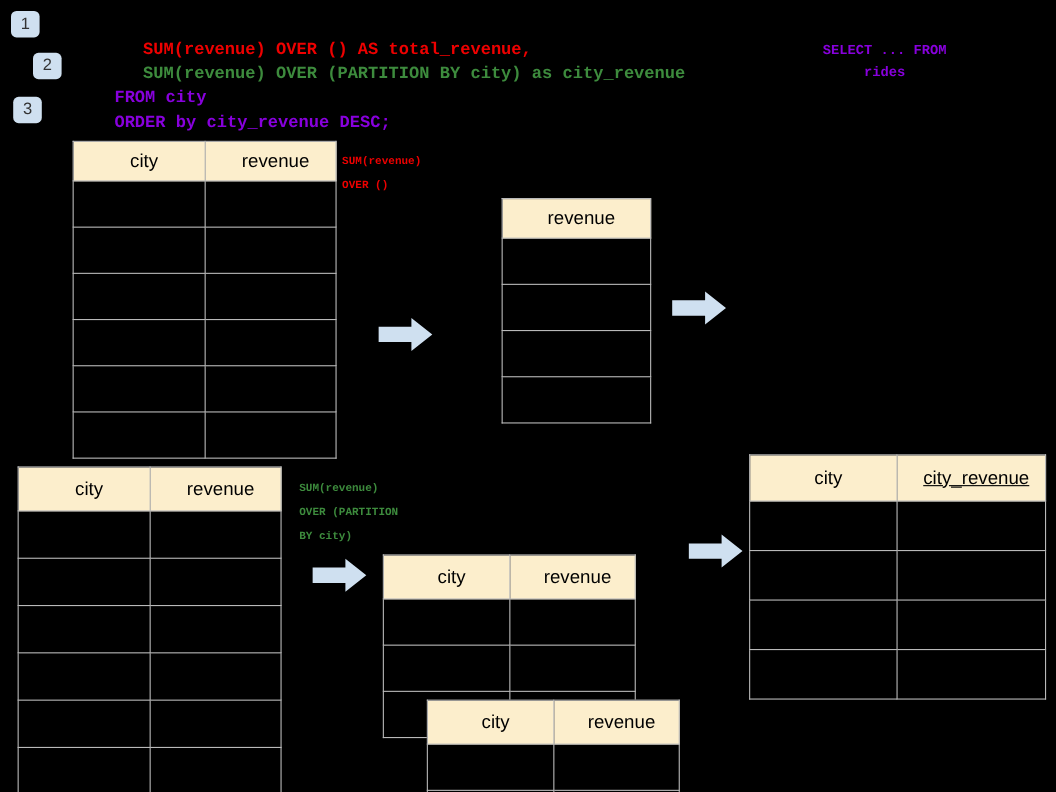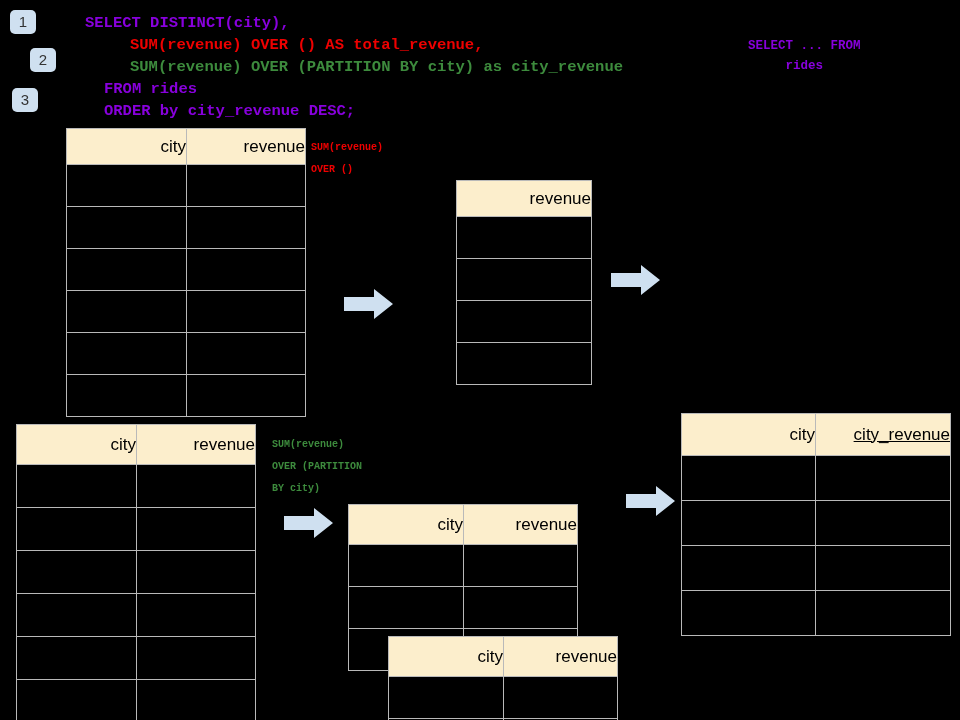--- a/index.html
+++ b/index.html
@@ -73,21 +73,21 @@
     position: absolute;
     border-collapse: collapse;
     table-layout: fixed;
     background: #000000;
   }
   .tbl td, .tbl th {
     border: 1px solid #b9b9b9;
     padding: 0;
     margin: 0;
     font-weight: normal;
-    text-align: right;
+    text-align: center;
     background: #000000;
   }
   .tbl th {
     background: #fceecc;
     color: #000000;
     font-family: "Liberation Sans", sans-serif;
     font-size: 17px;
     padding-left: 9px;
     border-color: #b9b9b9;
   }
@@ -99,27 +99,26 @@
 </style>
 </head>
 <body>
 
 <div id="canvas">
 
   <div class="badge" style="left:10px; top:10px;">1</div>
   <div class="badge" style="left:30px; top:48px;">2</div>
   <div class="badge" style="left:12px; top:88px;">3</div>
 
-  <div class="code code-purple" style="left:85px; top:12px;">SELECT DISTINCT(city),</div>
 
   <div class="code code-red" style="left:130px; top:34px;">SUM(revenue) OVER () AS total_revenue,</div>
 
   <div class="code code-green" style="left:130px; top:56px;">SUM(revenue) OVER (PARTITION BY city) as city_revenue</div>
 
-  <div class="code code-purple" style="left:104px; top:78px;">FROM rides</div>
+  <div class="code code-purple" style="left:104px; top:78px;">FROM city</div>
 
   <div class="code code-purple" style="left:104px; top:100px;">ORDER by city_revenue DESC;</div>
 
   <div class="side-label" style="left:748px; top:36px;">SELECT ... FROM
 rides</div>
 
   <div class="annot annot-red" style="left:311px; top:137px;">SUM(revenue)
 OVER ()</div>
 
   <div class="annot annot-green" style="left:272px; top:434px;">SUM(revenue)

